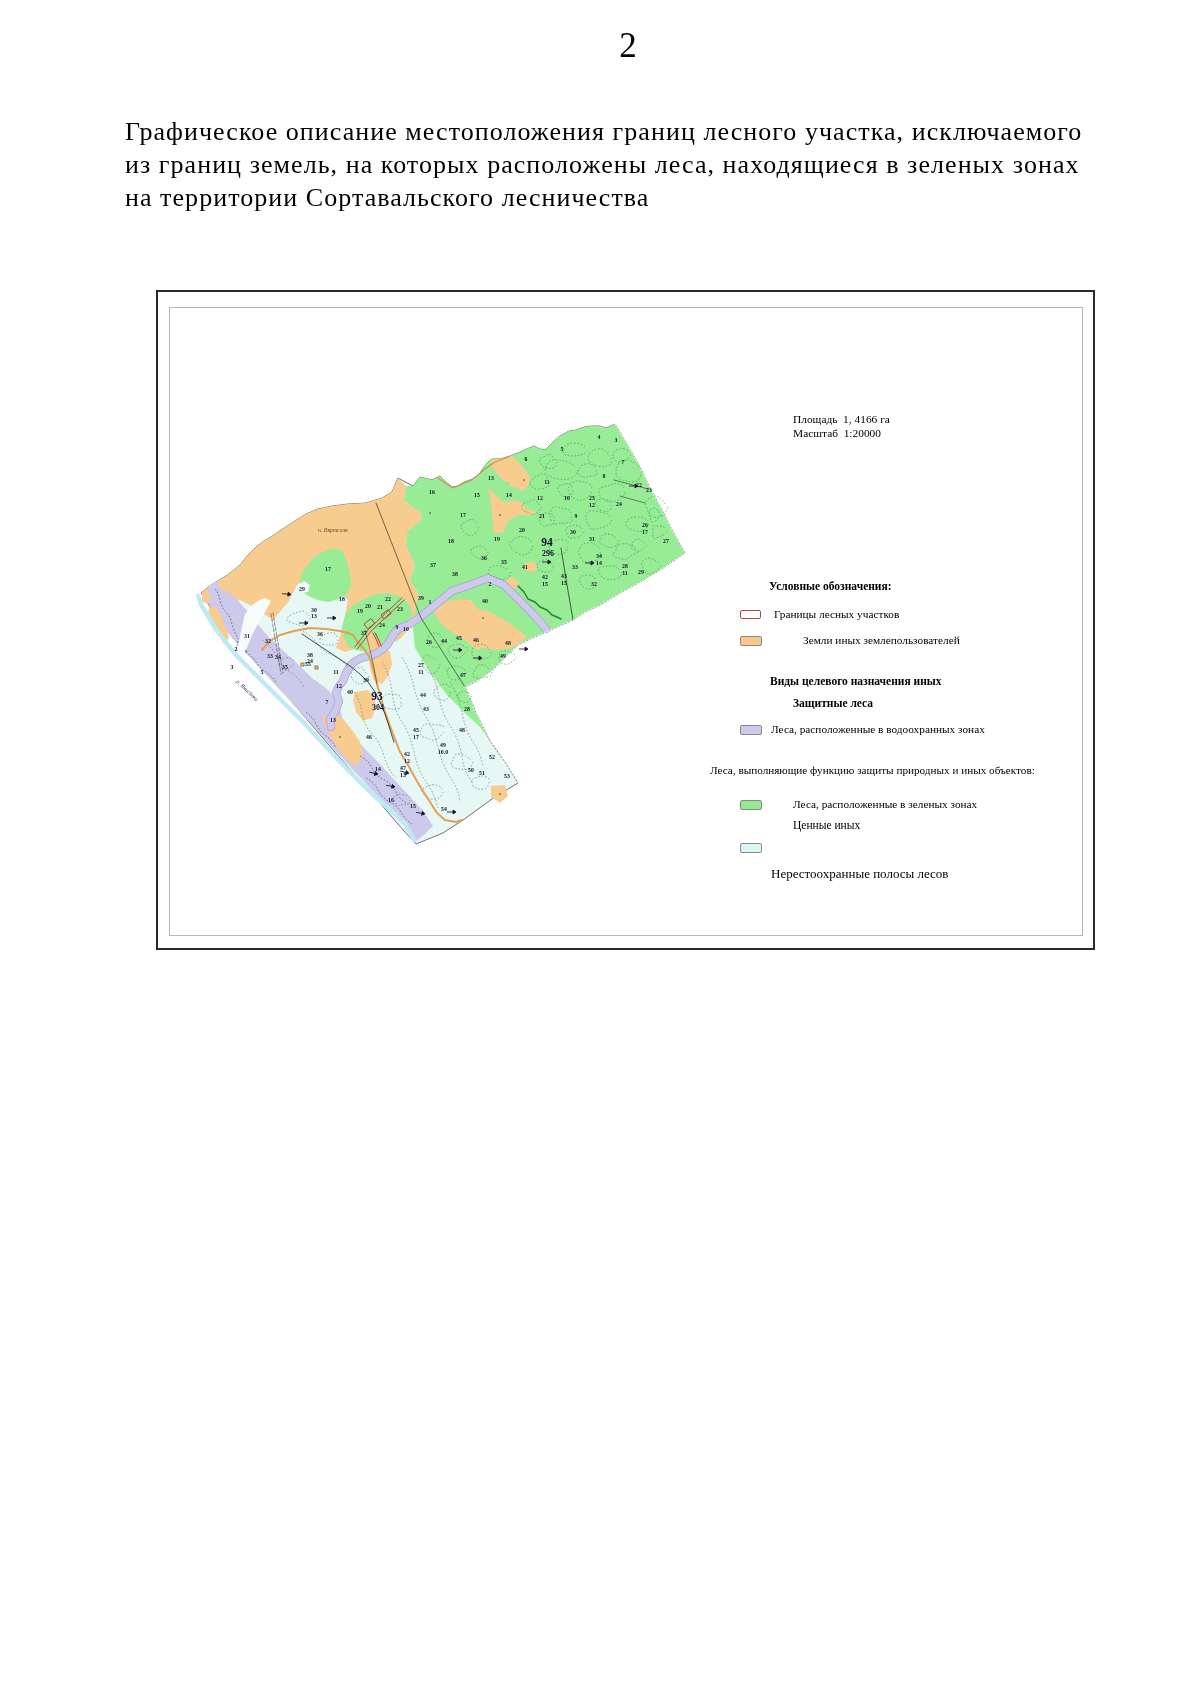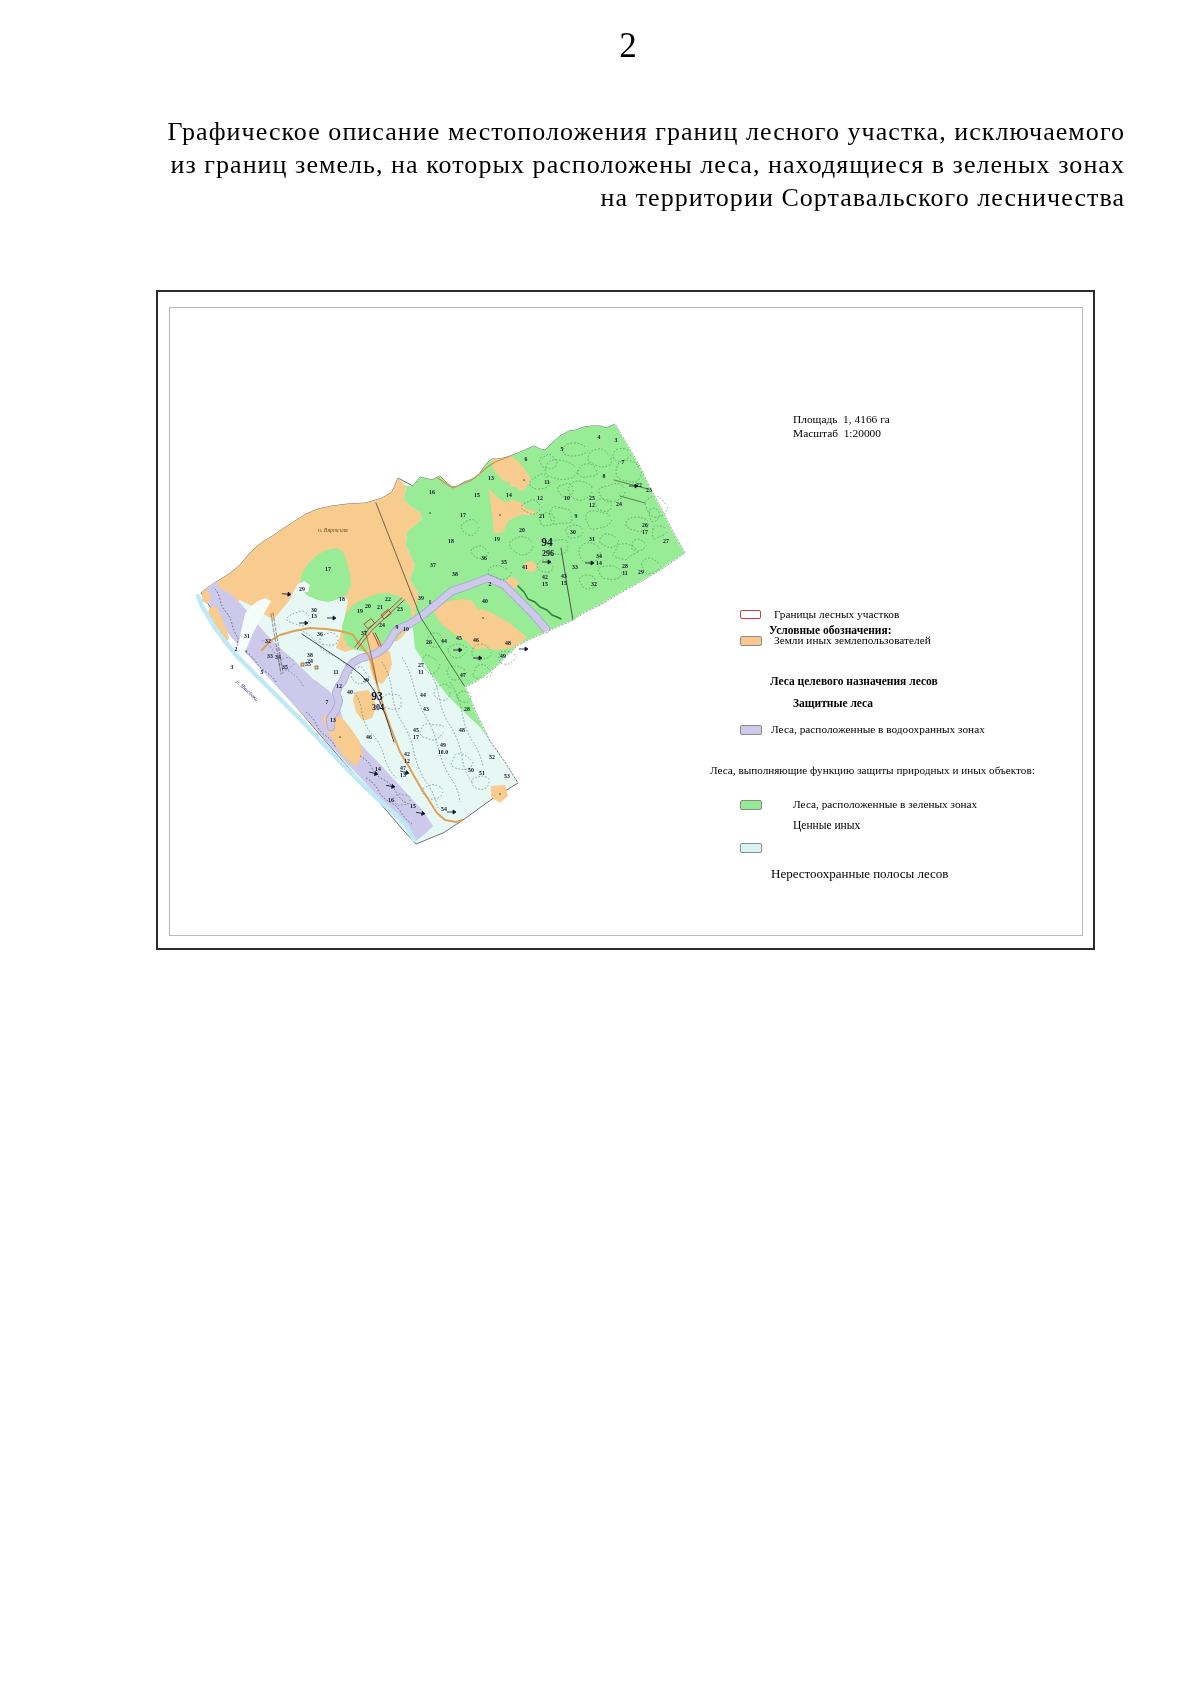--- a/index.html
+++ b/index.html
@@ -4,21 +4,21 @@
 <style>
   html,body{margin:0;padding:0;}
   body{width:1200px;height:1697px;background:#ffffff;position:relative;font-family:"Liberation Serif",serif;color:#000;}
   .abs{position:absolute;}
 </style>
 </head>
 <body>
 
 <div class="abs" style="left:0;top:25px;width:1256px;text-align:center;font-size:35px;line-height:1.2;">2</div>
 
-<div class="abs" style="left:125px;top:115px;width:1000px;text-align:right;font-size:26px;line-height:33px;letter-spacing:1.05px;">Графическое описание местоположения границ лесного участка, исключаемого<br>из границ земель, на которых расположены леса, находящиеся в зеленых зонах<br>на территории Сортавальского лесничества</div>
+<div class="abs" style="left:125px;top:115px;width:1000px;text-align:left;font-size:26px;line-height:33px;letter-spacing:1.05px;">Графическое описание местоположения границ лесного участка, исключаемого<br>из границ земель, на которых расположены леса, находящиеся в зеленых зонах<br>на территории Сортавальского лесничества</div>
 
 <div class="abs" style="left:156px;top:290px;width:935px;height:656px;border:2px solid #2a2a2a;"></div>
 
 <div class="abs" style="left:169px;top:307px;width:912px;height:627px;border:1px solid #b8b8b8;"></div>
 
 <svg class="abs" style="left:0;top:0;filter:blur(0.35px)" width="1200" height="1697" viewBox="0 0 1200 1697">
 
 <path d="M201,593 L211,585 L221,579 L229,574 L240,565 L248,555 L256,547 L264,541 L274,535 L284,528 L295,521 L306,514 L318,509 L332,506 L348,504 L366,503 L382,498 L392,492 L398,478 L413,486 L420,477 L432,480 L440,476 L446,482 L452,487 L458,486 L464,482 L470,480 L475,478 L480,473 L484,467 L488,462 L492,459 L498,459 L504,458 L510,456 L518,453 L527,449 L534,446 L540,449 L545,450 L552,443 L560,436 L569,431 L576,430 L584,427 L592,426 L600,426 L606,428 L611,426 L615,424 L628,446 L640,467 L650,488 L662,510 L673,532 L685,553 L660,570 L640,582 L620,593 L600,605 L585,612 L573,620 L557,627 L544,633 L530,639 L518,645 L505,657 L497,666 L487,674 L477,681 L465,687 L471,700 L476,713 L483,727 L490,741 L505,762 L518,783 L492,799 L463,820 L443,833 L416,844 L404,831 L392,817 L380,803 L367,789 L354,774 L341,759 L328,744 L316,730 L304,716 L292,702 L280,688 L268,674 L256,660 L245,648 L234,636 L224,624 L214,612 L206,601 Z" fill="#e7f7f4" stroke="#3a3a3a" stroke-width="0.7"></path>
 
 <path d="M201,593 L211,585 L221,579 L229,574 L240,565 L248,555 L256,547 L264,541 L274,535 L284,528 L295,521 L306,514 L318,509 L332,506 L348,504 L366,503 L382,498 L392,492 L398,478 L406,486 L404,500 L412,507 L420,512 L422,519 L414,526 L407,532 L406,545 L415,565 L410,580 L419,594 L421,603 L419,612 L414,622 L408,630 L402,637 L396,642 L391,636 L394,625 L396,612 L394,603 L388,599 L383,600 L372,605 L362,615 L356,630 L358,648 L345,652 L336,648 L342,630 L345,615 L348,600 L341,593 L330,586 L318,579 L306,577 L297,585 L289,601 L283,608 L273,620 L264,614 L250,605 L240,600 L230,606 L222,612 L212,600 L205,596 Z" fill="#f8cb8e"></path>
@@ -333,29 +333,29 @@
 <g transform="translate(390,786) rotate(10)">
       <path d="M-4,0 L2,0 M2,-2 L5,0 L2,2 Z" fill="#10102c" stroke="#10102c" stroke-width="0.8"></path>
     </g>
 <g transform="translate(589,563) rotate(0)">
       <path d="M-4,0 L2,0 M2,-2 L5,0 L2,2 Z" fill="#10102c" stroke="#10102c" stroke-width="0.8"></path>
     </g>
 </svg>
 
 <div class="abs" style="left:793px;top:413px;font-size:11.4px;line-height:13.5px;">Площадь&nbsp;&nbsp;1, 4166 га<br>Масштаб&nbsp;&nbsp;1:20000</div>
 
-<div class="abs" style="left:769px;top:580px;font-size:11.5px;font-weight:bold;margin-top:44px;">Условные обозначения:</div>
+<div class="abs" style="left:769px;top:580px;font-size:11.5px;font-weight:bold;">Условные обозначения:</div>
 
 <div class="abs" style="left:740px;top:610px;width:19px;height:7px;border:1.5px solid #c4403a;border-radius:2px;background:#fff;"></div>
 <div class="abs" style="left:774px;top:608px;font-size:11.3px;">Границы лесных участков</div>
 
 <div class="abs" style="left:740px;top:636px;width:20px;height:8px;border:1px solid #8a8a8a;border-radius:2px;background:#f8c88e;"></div>
-<div class="abs" style="left:774px;top:634px;font-size:11.3px;">Земли иных землепользователей</div>
-
-<div class="abs" style="left:770px;top:675px;font-size:11.5px;font-weight:bold;">Леса целевого назначения лесов</div>
+<div class="abs" style="left:803px;top:634px;font-size:11.3px;">Земли иных землепользователей</div>
+
+<div class="abs" style="left:770px;top:675px;font-size:11.5px;font-weight:bold;">Виды целевого назначения иных</div>
 
 <div class="abs" style="left:793px;top:697px;font-size:11.5px;font-weight:bold;text-align:center;">Защитные леса</div>
 
 <div class="abs" style="left:740px;top:725px;width:20px;height:8px;border:1px solid #8a8a8a;border-radius:2px;background:#ccc9ea;"></div>
 <div class="abs" style="left:771px;top:723px;font-size:11.3px;text-align:right;">Леса, расположенные в водоохранных зонах</div>
 
 <div class="abs" style="left:710px;top:764px;font-size:11.2px;">Леса, выполняющие функцию защиты природных и иных объектов:</div>
 
 <div class="abs" style="left:740px;top:800px;width:20px;height:8px;border:1px solid #8a8a8a;border-radius:2px;background:#94ea92;"></div>
 <div class="abs" style="left:793px;top:798px;font-size:11.3px;">Леса, расположенные в зеленых зонах</div>

